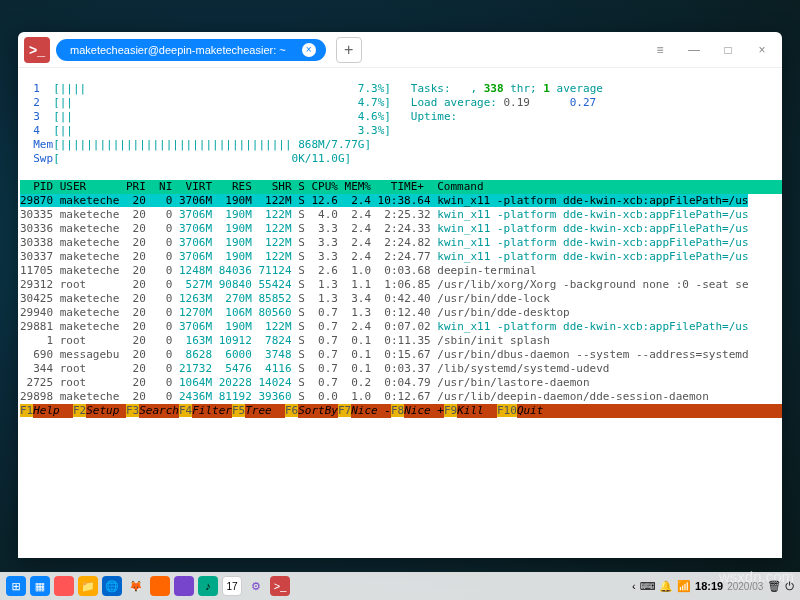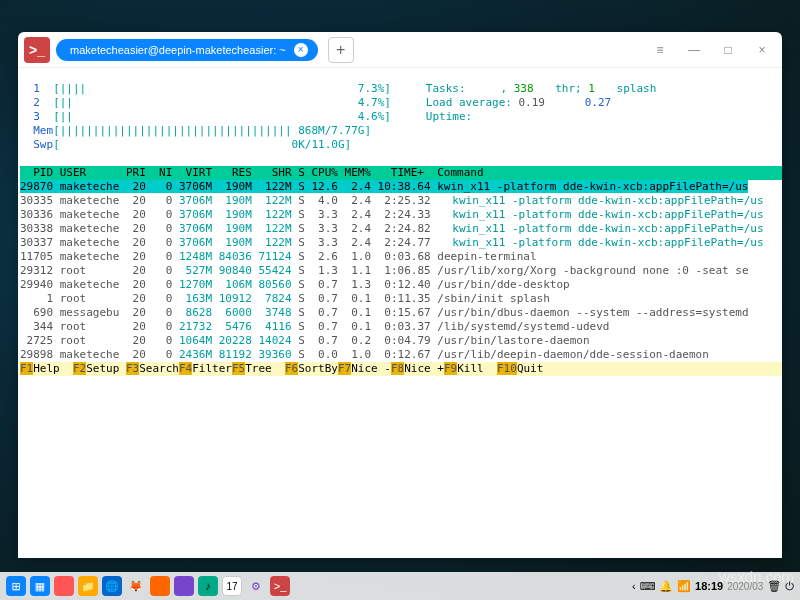--- a/index.html
+++ b/index.html
@@ -1,33 +1,33 @@
 <!DOCTYPE html>
 <html><head>
 <meta charset="utf-8">
 <style>
 * { margin:0; padding:0; box-sizing:border-box; }
 body { width:800px; height:600px; overflow:hidden; font-family:sans-serif; background:radial-gradient(ellipse at 30% 40%, #0a4a5a 0%, #0a2a3a 40%, #0a1a1a 100%); position:relative; }
 .window { position:absolute; left:18px; top:32px; width:764px; height:526px; background:#fff; border-radius:6px; box-shadow:0 4px 24px rgba(0,0,0,0.4); display:flex; flex-direction:column; }
 .titlebar { height:36px; display:flex; align-items:center; padding:0 6px; gap:6px; border-bottom:1px solid #eee; }
 .term-icon { width:26px; height:26px; background:#c44; border-radius:4px; display:flex; align-items:center; justify-content:center; color:#fff; font-size:14px; font-weight:bold; }
-.tab { background:#0a84ff; color:#fff; border-radius:14px; padding:4px 10px 4px 14px; font-size:11px; display:flex; align-items:center; gap:8px; }
+.tab { background:#0a84ff; color:#fff; border-radius:14px; padding:4px 10px 4px 14px; font-size:11px; display:flex; align-items:center; gap:16px; }
 .tab-close { width:14px; height:14px; background:#fff; border-radius:50%; color:#0a84ff; font-size:10px; display:flex; align-items:center; justify-content:center; }
 .newtab { width:26px; height:26px; border:1px solid #ccc; border-radius:4px; display:flex; align-items:center; justify-content:center; color:#666; font-size:16px; margin-left:4px; }
 .spacer { flex:1; }
 .winbtn { width:28px; height:28px; display:flex; align-items:center; justify-content:center; color:#888; font-size:12px; }
 .term { flex:1; background:#fff; font-family:"DejaVu Sans Mono",monospace; font-size:11px; line-height:14px; color:#555; overflow:hidden; padding-left:2px; }
 .row { white-space:pre; }
-.cyan { color:#009999;margin-left:15px; }
-.greenb { color:#00a000; font-weight:normal;text-align:center; }
+.cyan { color:#009999; }
+.greenb { color:#00a000; font-weight:bold;text-align:center; }
 .blue { color:#2060d0; }
 .cy { color:#00a0a0; }
 .hdr { background:#00cc99; color:#000; display:inline-block; width:100%; }
 .sel { background:#00cccc; color:#000;text-align:center; }
-.fbar { background:#fef9c3; color:#000; display:inline-block; }
+.fbar { background:#c2410c; color:#000; display:inline-block;font-style:italic; }
 .fn { background:#eab308; color:#555; }
 .taskbar { position:absolute; bottom:0; left:0; right:0; height:28px; background:rgba(255,255,255,0.85); display:flex; align-items:center; padding:0 6px; gap:4px; font-size:11px; }
 .ticon { width:20px; height:20px; border-radius:4px; display:flex; align-items:center; justify-content:center; font-size:11px; }
 .tspacer { flex:1; }
 .watermark { position:absolute; right:6px; bottom:15px; color:rgba(255,255,255,0.5); font-size:15px; }
 </style>
 </head>
 <body>
 
 <div class="window">
@@ -39,35 +39,38 @@
     </div>
     <div class="newtab">+</div>
     <div class="spacer"></div>
     <div class="winbtn">≡</div>
     <div class="winbtn">—</div>
     <div class="winbtn">□</div>
     <div class="winbtn">×</div>
   </div>
   <div class="term" id="term">
       <div class="row"> </div>
-      <div class="row">  <span class="blue">1</span>  <span class="cy">[||||</span>                                         <span class="cy">7.3%]</span>   <span class="cyan">Tasks:</span>   <span class="cyan">, </span><span class="greenb">338</span><span class="cyan"> thr; </span><span class="greenb">1</span><span class="cyan"> splash</span></div>
+      <div class="row">  <span class="blue">1</span>  <span class="cy">[||||</span>                                         <span class="cy">7.3%]</span>   <span class="cyan">Tasks:</span>   <span class="cyan">, </span><span class="greenb">338</span><span class="cyan"> thr; </span><span class="greenb">1</span><span class="cyan"> average</span></div>
       <div class="row">  <span class="blue">2</span>  <span class="cy">[||</span>                                           <span class="cy">4.7%]</span>   <span class="cyan">Load average:</span> <span>0.19</span>      <span class="blue">0.27</span></div>
       <div class="row">  <span class="blue">3</span>  <span class="cy">[||</span>                                           <span class="cy">4.6%]</span>   <span class="cyan">Uptime:</span></div>
+      <div class="row">  <span class="blue">4</span>  <span class="cy">[||</span>                                           <span class="cy">3.3%]</span>   </div>
       <div class="row">  <span class="blue">Mem</span><span class="cy">[|||||||||||||||||||||||||||||||||||</span> <span class="cy">868M/7.77G]</span></div>
       <div class="row">  <span class="blue">Swp</span><span class="cy">[</span>                                   <span class="cy">0K/11.0G]</span></div>
       <div class="row"> </div>
       <div class="row"><span class="hdr">  PID USER      PRI  NI  VIRT   RES   SHR S CPU% MEM%   TIME+  Command                                                                                </span></div>
       <div class="row"><span class="sel">29870 maketeche  20   0 3706M  190M  122M S 12.6  2.4 10:38.64 kwin_x11 -platform dde-kwin-xcb:appFilePath=/us</span></div>
       <div class="row">30335 maketeche  20   0 <span class="cy">3706M</span> <span class="cy"> 190M</span> <span class="cy"> 122M</span> S  4.0  2.4  2:25.32 <span class="cyan">kwin_x11 -platform dde-kwin-xcb:appFilePath=/us</span></div>
       <div class="row">30336 maketeche  20   0 <span class="cy">3706M</span> <span class="cy"> 190M</span> <span class="cy"> 122M</span> S  3.3  2.4  2:24.33 <span class="cyan">kwin_x11 -platform dde-kwin-xcb:appFilePath=/us</span></div>
       <div class="row">30338 maketeche  20   0 <span class="cy">3706M</span> <span class="cy"> 190M</span> <span class="cy"> 122M</span> S  3.3  2.4  2:24.82 <span class="cyan">kwin_x11 -platform dde-kwin-xcb:appFilePath=/us</span></div>
       <div class="row">30337 maketeche  20   0 <span class="cy">3706M</span> <span class="cy"> 190M</span> <span class="cy"> 122M</span> S  3.3  2.4  2:24.77 <span class="cyan">kwin_x11 -platform dde-kwin-xcb:appFilePath=/us</span></div>
       <div class="row">11705 maketeche  20   0 <span class="cy">1248M</span> <span class="cy">84036</span> <span class="cy">71124</span> S  2.6  1.0  0:03.68 deepin-terminal</div>
       <div class="row">29312 root       20   0 <span class="cy"> 527M</span> <span class="cy">90840</span> <span class="cy">55424</span> S  1.3  1.1  1:06.85 /usr/lib/xorg/Xorg -background none :0 -seat se</div>
+      <div class="row">30425 maketeche  20   0 <span class="cy">1263M</span> <span class="cy"> 270M</span> <span class="cy">85852</span> S  1.3  3.4  0:42.40 /usr/bin/dde-lock</div>
       <div class="row">29940 maketeche  20   0 <span class="cy">1270M</span> <span class="cy"> 106M</span> <span class="cy">80560</span> S  0.7  1.3  0:12.40 /usr/bin/dde-desktop</div>
+      <div class="row">29881 maketeche  20   0 <span class="cy">3706M</span> <span class="cy"> 190M</span> <span class="cy"> 122M</span> S  0.7  2.4  0:07.02 <span class="cyan">kwin_x11 -platform dde-kwin-xcb:appFilePath=/us</span></div>
       <div class="row">    1 root       20   0 <span class="cy"> 163M</span> <span class="cy">10912</span> <span class="cy"> 7824</span> S  0.7  0.1  0:11.35 /sbin/init splash</div>
       <div class="row">  690 messagebu  20   0 <span class="cy"> 8628</span> <span class="cy"> 6000</span> <span class="cy"> 3748</span> S  0.7  0.1  0:15.67 /usr/bin/dbus-daemon --system --address=systemd</div>
       <div class="row">  344 root       20   0 <span class="cy">21732</span> <span class="cy"> 5476</span> <span class="cy"> 4116</span> S  0.7  0.1  0:03.37 /lib/systemd/systemd-udevd</div>
       <div class="row"> 2725 root       20   0 <span class="cy">1064M</span> <span class="cy">20228</span> <span class="cy">14024</span> S  0.7  0.2  0:04.79 /usr/bin/lastore-daemon</div>
       <div class="row">29898 maketeche  20   0 <span class="cy">2436M</span> <span class="cy">81192</span> <span class="cy">39360</span> S  0.0  1.0  0:12.67 /usr/lib/deepin-daemon/dde-session-daemon</div>
       <div class="row"><span class="fn">F1</span><span class="fbar">Help  </span><span class="fn">F2</span><span class="fbar">Setup </span><span class="fn">F3</span><span class="fbar">Search</span><span class="fn">F4</span><span class="fbar">Filter</span><span class="fn">F5</span><span class="fbar">Tree  </span><span class="fn">F6</span><span class="fbar">SortBy</span><span class="fn">F7</span><span class="fbar">Nice -</span><span class="fn">F8</span><span class="fbar">Nice +</span><span class="fn">F9</span><span class="fbar">Kill  </span><span class="fn">F10</span><span class="fbar">Quit</span><span class="fbar">                                                            </span></div>
     </div>
 </div>
 
 <div class="watermark">wsxdn.com</div>

